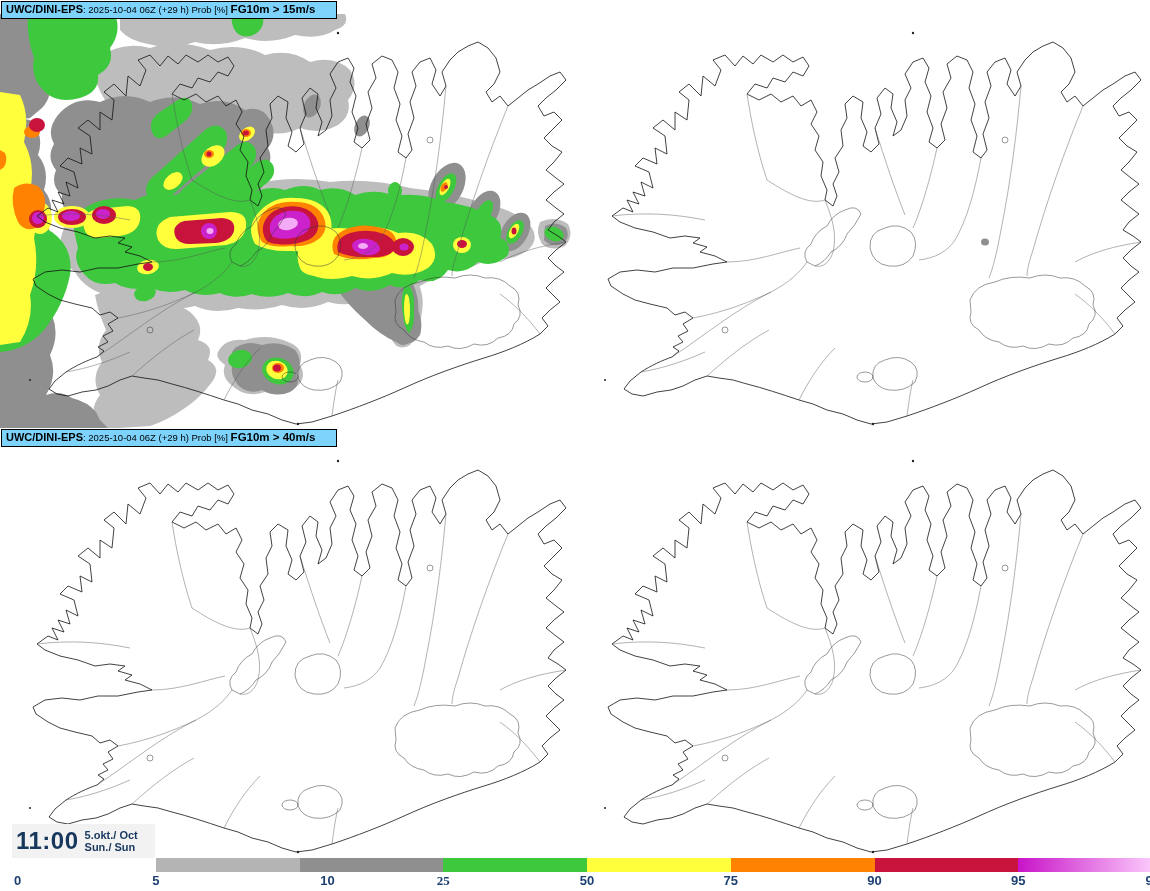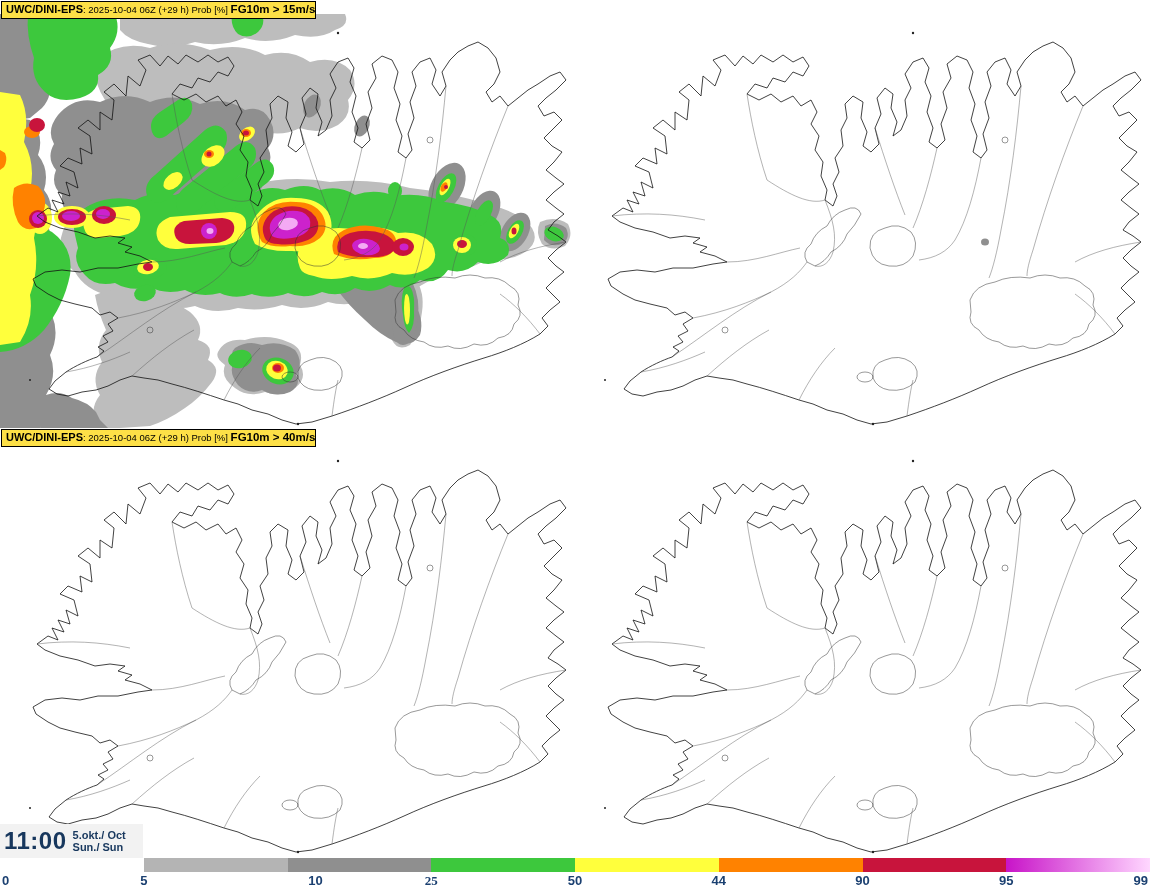--- a/index.html
+++ b/index.html
@@ -2,35 +2,35 @@
 <html><head>
 <meta charset="utf-8">
 <style>
   html,body{margin:0;padding:0;background:#fff;}
   body{font-family:"Liberation Sans",sans-serif;}
   .board{position:relative;width:1150px;height:891px;background:#fff;overflow:hidden;}
   .panel{position:absolute;width:575px;height:428px;overflow:hidden;}
   #panel-0{left:0;top:0;} #panel-1{left:575px;top:0;}
   #panel-2{left:0;top:428px;} #panel-3{left:575px;top:428px;}
   .panel svg.layer{position:absolute;left:0;top:0;width:575px;height:428px;}
-  .titlebox{position:absolute;left:1px;top:1px;background:#fde047;border:1px solid #000;
-    padding:1px 0 2px 4px;font-size:10px;color:#000;white-space:nowrap;line-height:13px;}
+  .titlebox{position:absolute;left:1px;top:1px;background:#7dd3fc;border:1px solid #000;
+    padding:1px 21px 2px 4px;font-size:10px;color:#000;white-space:nowrap;line-height:13px;}
   .titlebox .model{font-weight:bold;font-size:11px;}
   .titlebox .info{font-size:9.5px;}
   .titlebox .thresh{font-weight:bold;font-size:11.5px;}
   
   .lg{fill:#bdbdbd;} .dg{fill:#8f8f8f;} .gn{fill:#3dc83d;} .yl{fill:#ffff3c;}
   .or{fill:#ff8200;} .rd{fill:#c8143c;} .mg{fill:#cc22cc;} .pk{fill:#f4aaf4;}
   
   .coast{fill:none;stroke:#111;stroke-width:0.8;stroke-linejoin:round;}
   .inner{fill:none;stroke:#555;stroke-width:0.45;}
   .glac{fill:none;stroke:#333;stroke-width:0.5;}
   .isle{fill:#222;}
   
-  .footer{position:absolute;left:0;top:855px;width:1010px;height:36px;background:#fff;}
+  .footer{position:absolute;left:12px;top:855px;width:1010px;height:36px;background:#fff;}
   .timebox{position:absolute;left:0;top:-31px;width:143px;height:34px;background:#f2f2f2;
     color:#17375d;display:flex;align-items:center;}
   .timebox .time{font-size:24px;font-weight:bold;letter-spacing:0.5px;margin:0 6px 0 4px;}
   .timebox .date{font-size:11px;font-weight:bold;line-height:12px;}
   .colorbar{position:absolute;left:0;top:3px;width:1150px;height:14px;display:flex;}
   .colorbar .seg{height:100%;flex:1 1 0;}
   .tickrow{position:absolute;left:0;top:17px;width:1150px;height:17px;}
   .tickrow .tick{position:absolute;top:1px;font-size:13px;font-weight:600;color:#1b4071;
     transform:translateX(-50%);}
 </style>
@@ -252,20 +252,20 @@
         <div class="seg" style="background: rgb(255, 130, 0);"></div>
         <div class="seg" style="background: rgb(200, 20, 60);"></div>
         <div class="seg" style="background: linear-gradient(to right, rgb(200, 20, 200), rgb(255, 215, 255));"></div>
       </div>
     <div class="tickrow">
         <span class="tick" style="left: 2px; transform: none;">0</span>
         <span class="tick" style="left: 12.5%;">5</span>
         <span class="tick" style="left: 25%; margin-left: 28px;">10</span>
         <span class="tick" style="left: 37.5%; font-family: Liberation Serif, serif;">25</span>
         <span class="tick" style="left: 50%;">50</span>
-        <span class="tick" style="left: 62.5%;">44</span>
+        <span class="tick" style="left: 62.5%;">75</span>
         <span class="tick" style="left: 75%;">90</span>
         <span class="tick" style="left: 87.5%;">95</span>
         <span class="tick" style="left: auto; right: 2px; transform: none;">99</span>
       </div>
   </div>
 
 </div>
 
 </body></html>

